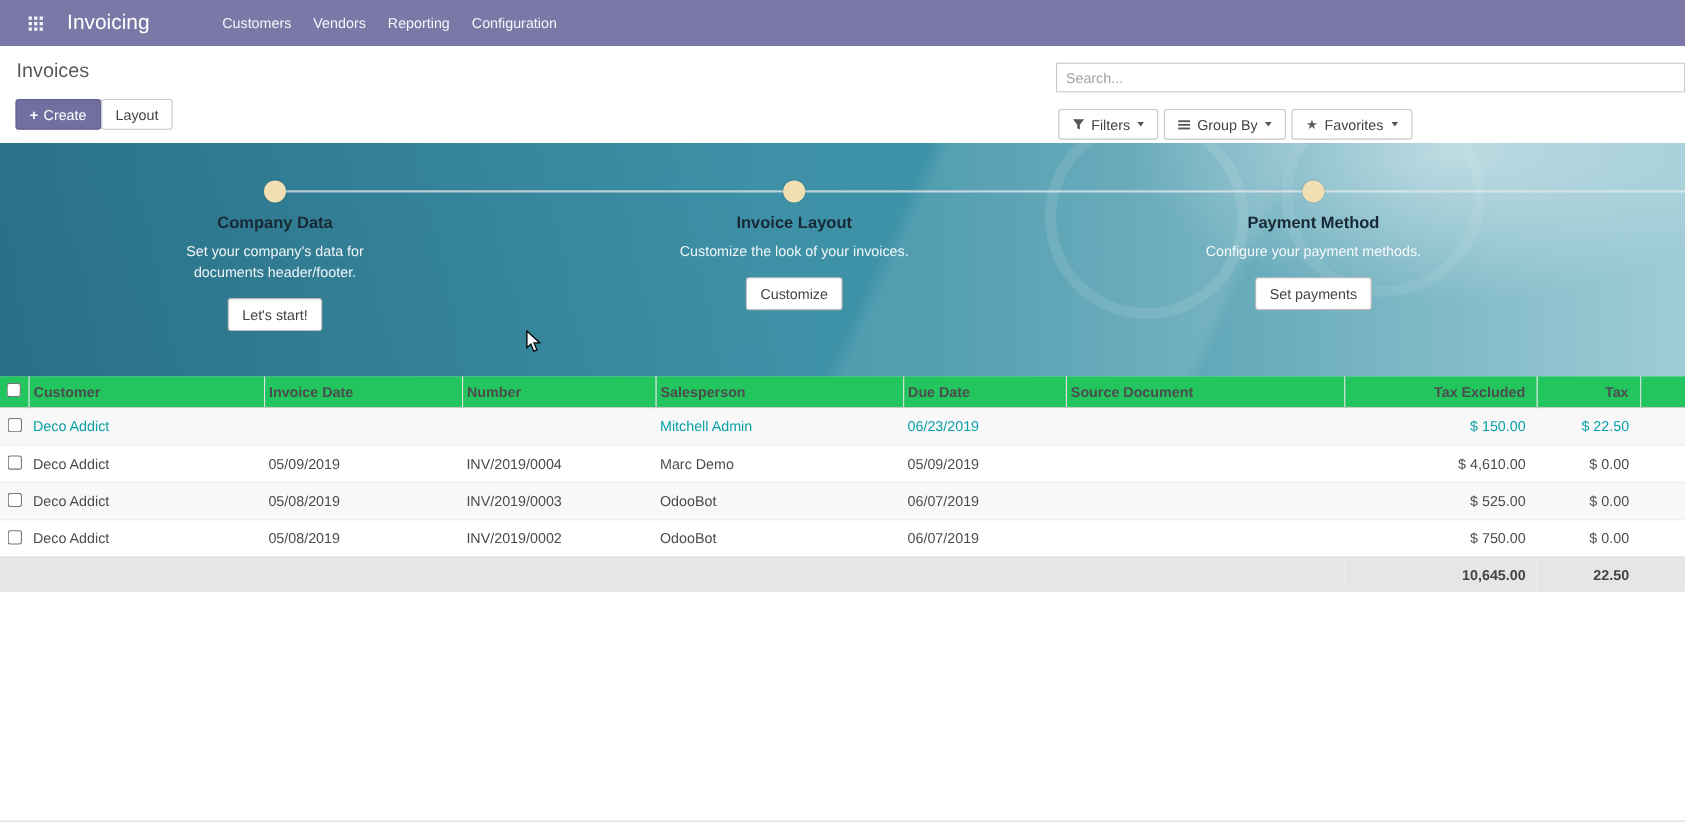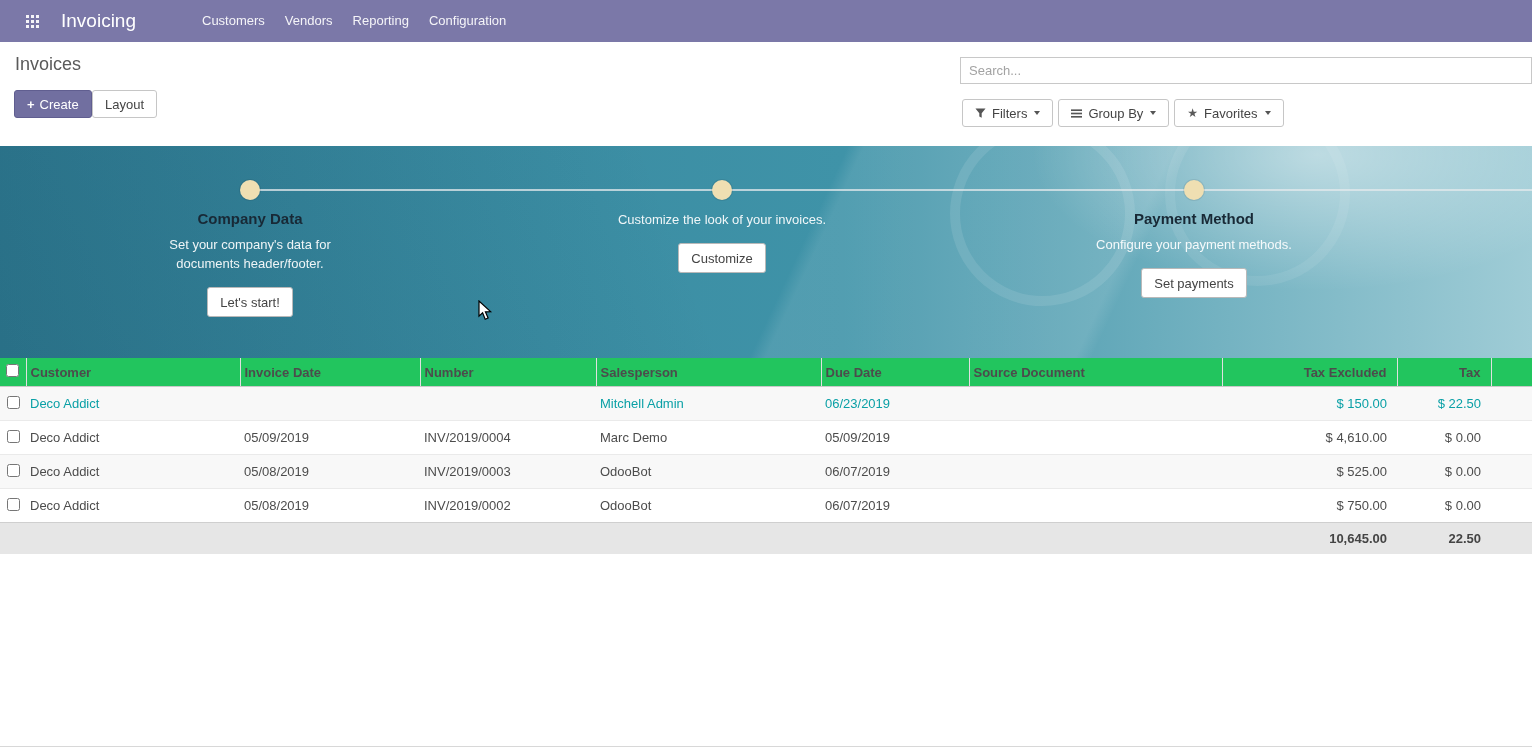--- a/index.html
+++ b/index.html
@@ -13,21 +13,21 @@
 
   
   .navbar{height:42px;background:var(--navbar);display:flex;align-items:center;padding-left:22px;}
   .apps-icon{display:grid;grid-template-columns:repeat(3,3px);grid-auto-rows:3px;gap:2px;margin:0 10px 0 4px;cursor:pointer;}
   .apps-icon span{background:rgba(255,255,255,0.92);display:block;}
   .brand{color:#fff;font-size:19px;margin-left:12px;cursor:pointer;}
   .nav-menus{display:flex;margin-left:56px;height:42px;align-items:center;}
   .nav-menus a{color:rgba(255,255,255,0.92);text-decoration:none;font-size:13px;padding:0 10px;line-height:42px;cursor:pointer;}
 
   
-  .control-panel{position:relative;height:104px;background:#fff;}
+  .control-panel{position:relative;height:88px;background:#fff;}
   .page-title{position:absolute;left:15px;top:12px;font-size:18px;color:#5a5a5a;cursor:pointer;}
   .btn{display:inline-flex;align-items:center;justify-content:center;height:28px;padding:0 12px;
        border:1px solid #c6c6c6;background:#fff;color:#444;border-radius:3px;font-size:13px;
        font-family:inherit;cursor:pointer;white-space:nowrap;}
   .btn-create{position:absolute;left:14px;top:48px;background:var(--create-bg);border-color:var(--create-border);color:#fff;}
   .btn-create .plus{margin-right:5px;font-weight:bold;}
   .btn-import{position:absolute;left:92px;top:48px;}
   .search-input{position:absolute;left:960px;right:0;top:15px;height:27px;border:1px solid #c8c8c8;
        padding:0 8px;font-size:13px;color:#555;font-family:inherit;outline:none;}
   .search-input::placeholder{color:#a3a3a3;}
@@ -146,20 +146,21 @@
     <div class="dot dot1"></div>
     <div class="dot dot2"></div>
     <div class="dot dot3"></div>
 
     <div class="step step1">
       <h3>Company Data</h3>
       <p>Set your company's data for documents header/footer.</p>
       <button class="btn">Let's start!</button>
     </div>
     <div class="step step2">
+      <h3>Invoice Layout</h3>
       <p>Customize the look of your invoices.</p>
       <button class="btn">Customize</button>
     </div>
     <div class="step step3">
       <h3>Payment Method</h3>
       <p>Configure your payment methods.</p>
       <button class="btn">Set payments</button>
     </div>
   </div>
 

